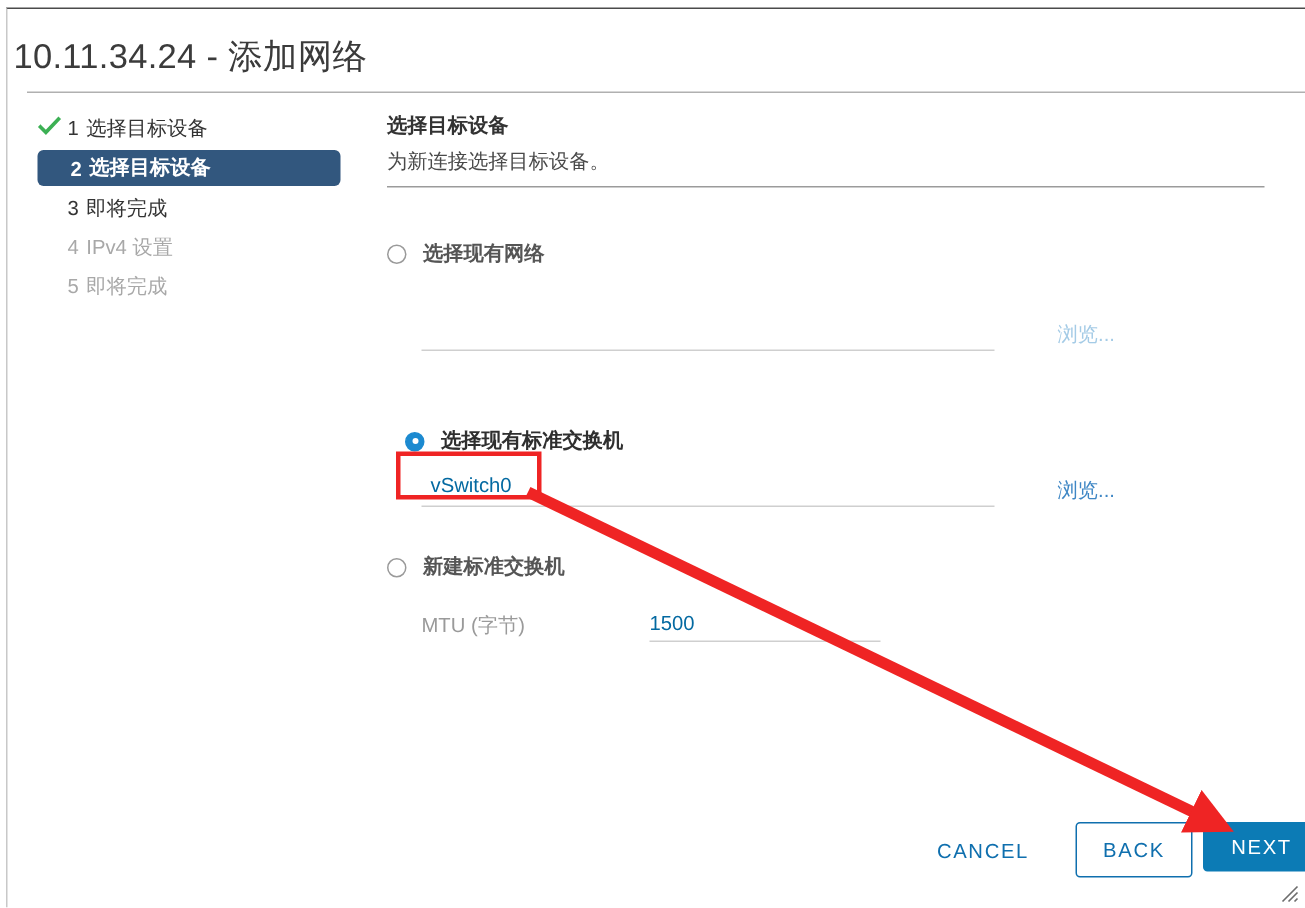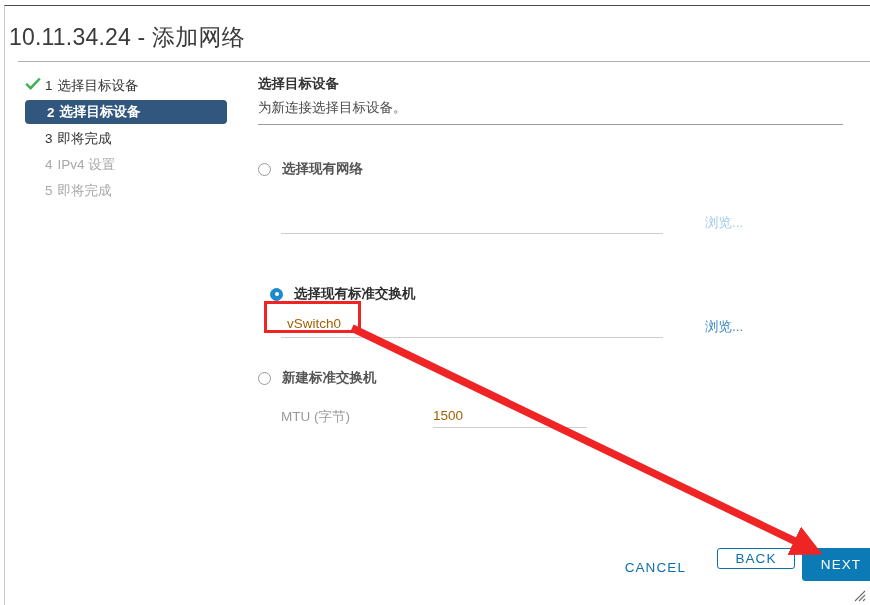--- a/index.html
+++ b/index.html
@@ -157,21 +157,21 @@
 
   
   .field-underline {
     position: absolute;
     height: 1px;
     background: #cfcfcf;
   }
   .field-value {
     position: absolute;
     font-size: 13.5px;
-    color: #a16207;
+    color: #0369a1;
     white-space: nowrap;
   }
   .field-label {
     position: absolute;
     font-size: 13.5px;
     color: #9a9a9a;
     white-space: nowrap;
   }
   .browse-link {
     position: absolute;
@@ -199,21 +199,21 @@
     color: #0f6fae;
     background: transparent;
     border: none;
     padding: 9px 10px;
     cursor: pointer;
     font-family: inherit;
   }
   .btn-back {
     position: absolute;
     right: 76px; top: 5px;
-    width: 78px; height: 21px;
+    width: 78px; height: 37px;
     font-size: 13.5px;
     letter-spacing: 1.1px;
     color: #0f6fae;
     background: #ffffff;
     border: 1px solid #0f6fae;
     border-radius: 3px;
     cursor: pointer;
     font-family: inherit;
   }
   .btn-next {

